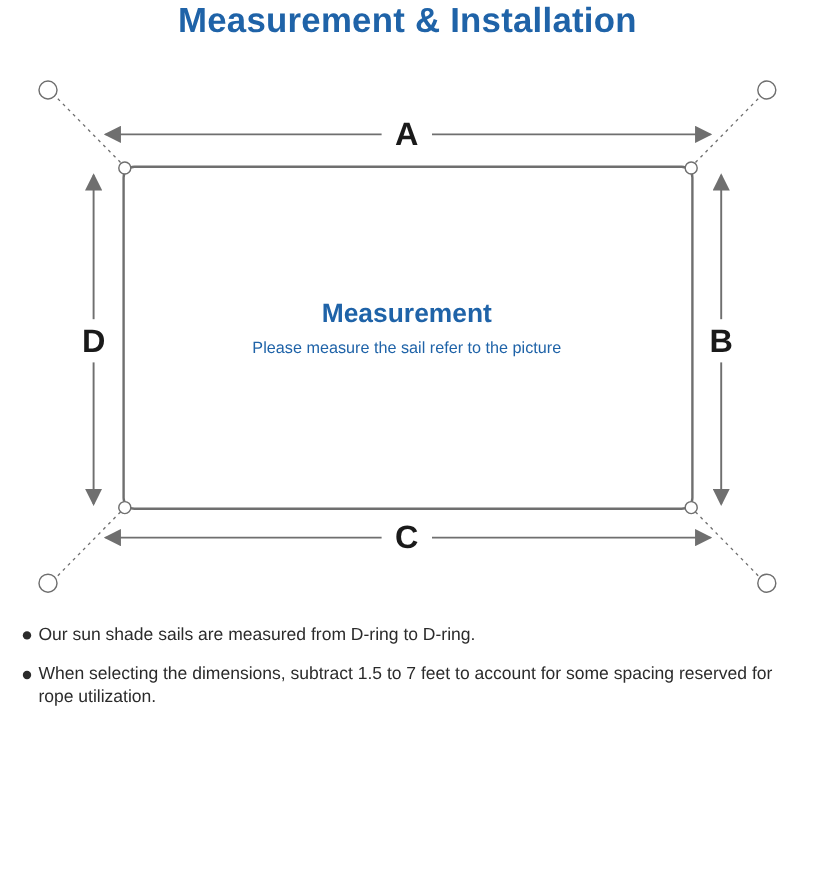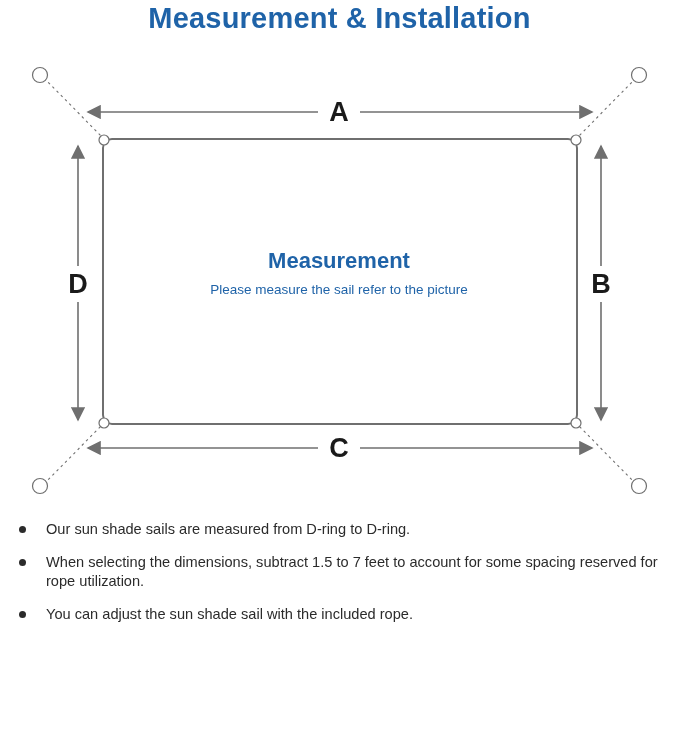--- a/index.html
+++ b/index.html
@@ -63,21 +63,20 @@
     position: absolute;
     top: 520px;
     left: 0;
     width: 679px;
   }
   .note-row {
     display: flex;
     align-items: flex-start;
     margin: 0 0 14px 0;
     padding: 0 14px 0 12px;
-    gap: 14px;
   }
   .note-bullet {
     width: 20px;
     min-width: 20px;
     display: flex;
     justify-content: center;
     padding-top: 6px;
   }
   .note-bullet span {
     display: block;
@@ -163,21 +162,15 @@
           <span></span>
         </div>
       <div class="note-text">Our sun shade sails are measured from D-ring to D-ring.</div>
     </div>
     <div class="note-row">
       <div class="note-bullet">
           <span></span>
         </div>
       <div class="note-text">When selecting the dimensions, subtract 1.5 to 7 feet to account for some spacing reserved for rope utilization.</div>
     </div>
-    <div class="note-row">
-      <div class="note-bullet">
-          <span></span>
-        </div>
-      <div class="note-text">You can adjust the sun shade sail with the included rope.</div>
-    </div>
   </div>
 
 </div>
 
 </body></html>

